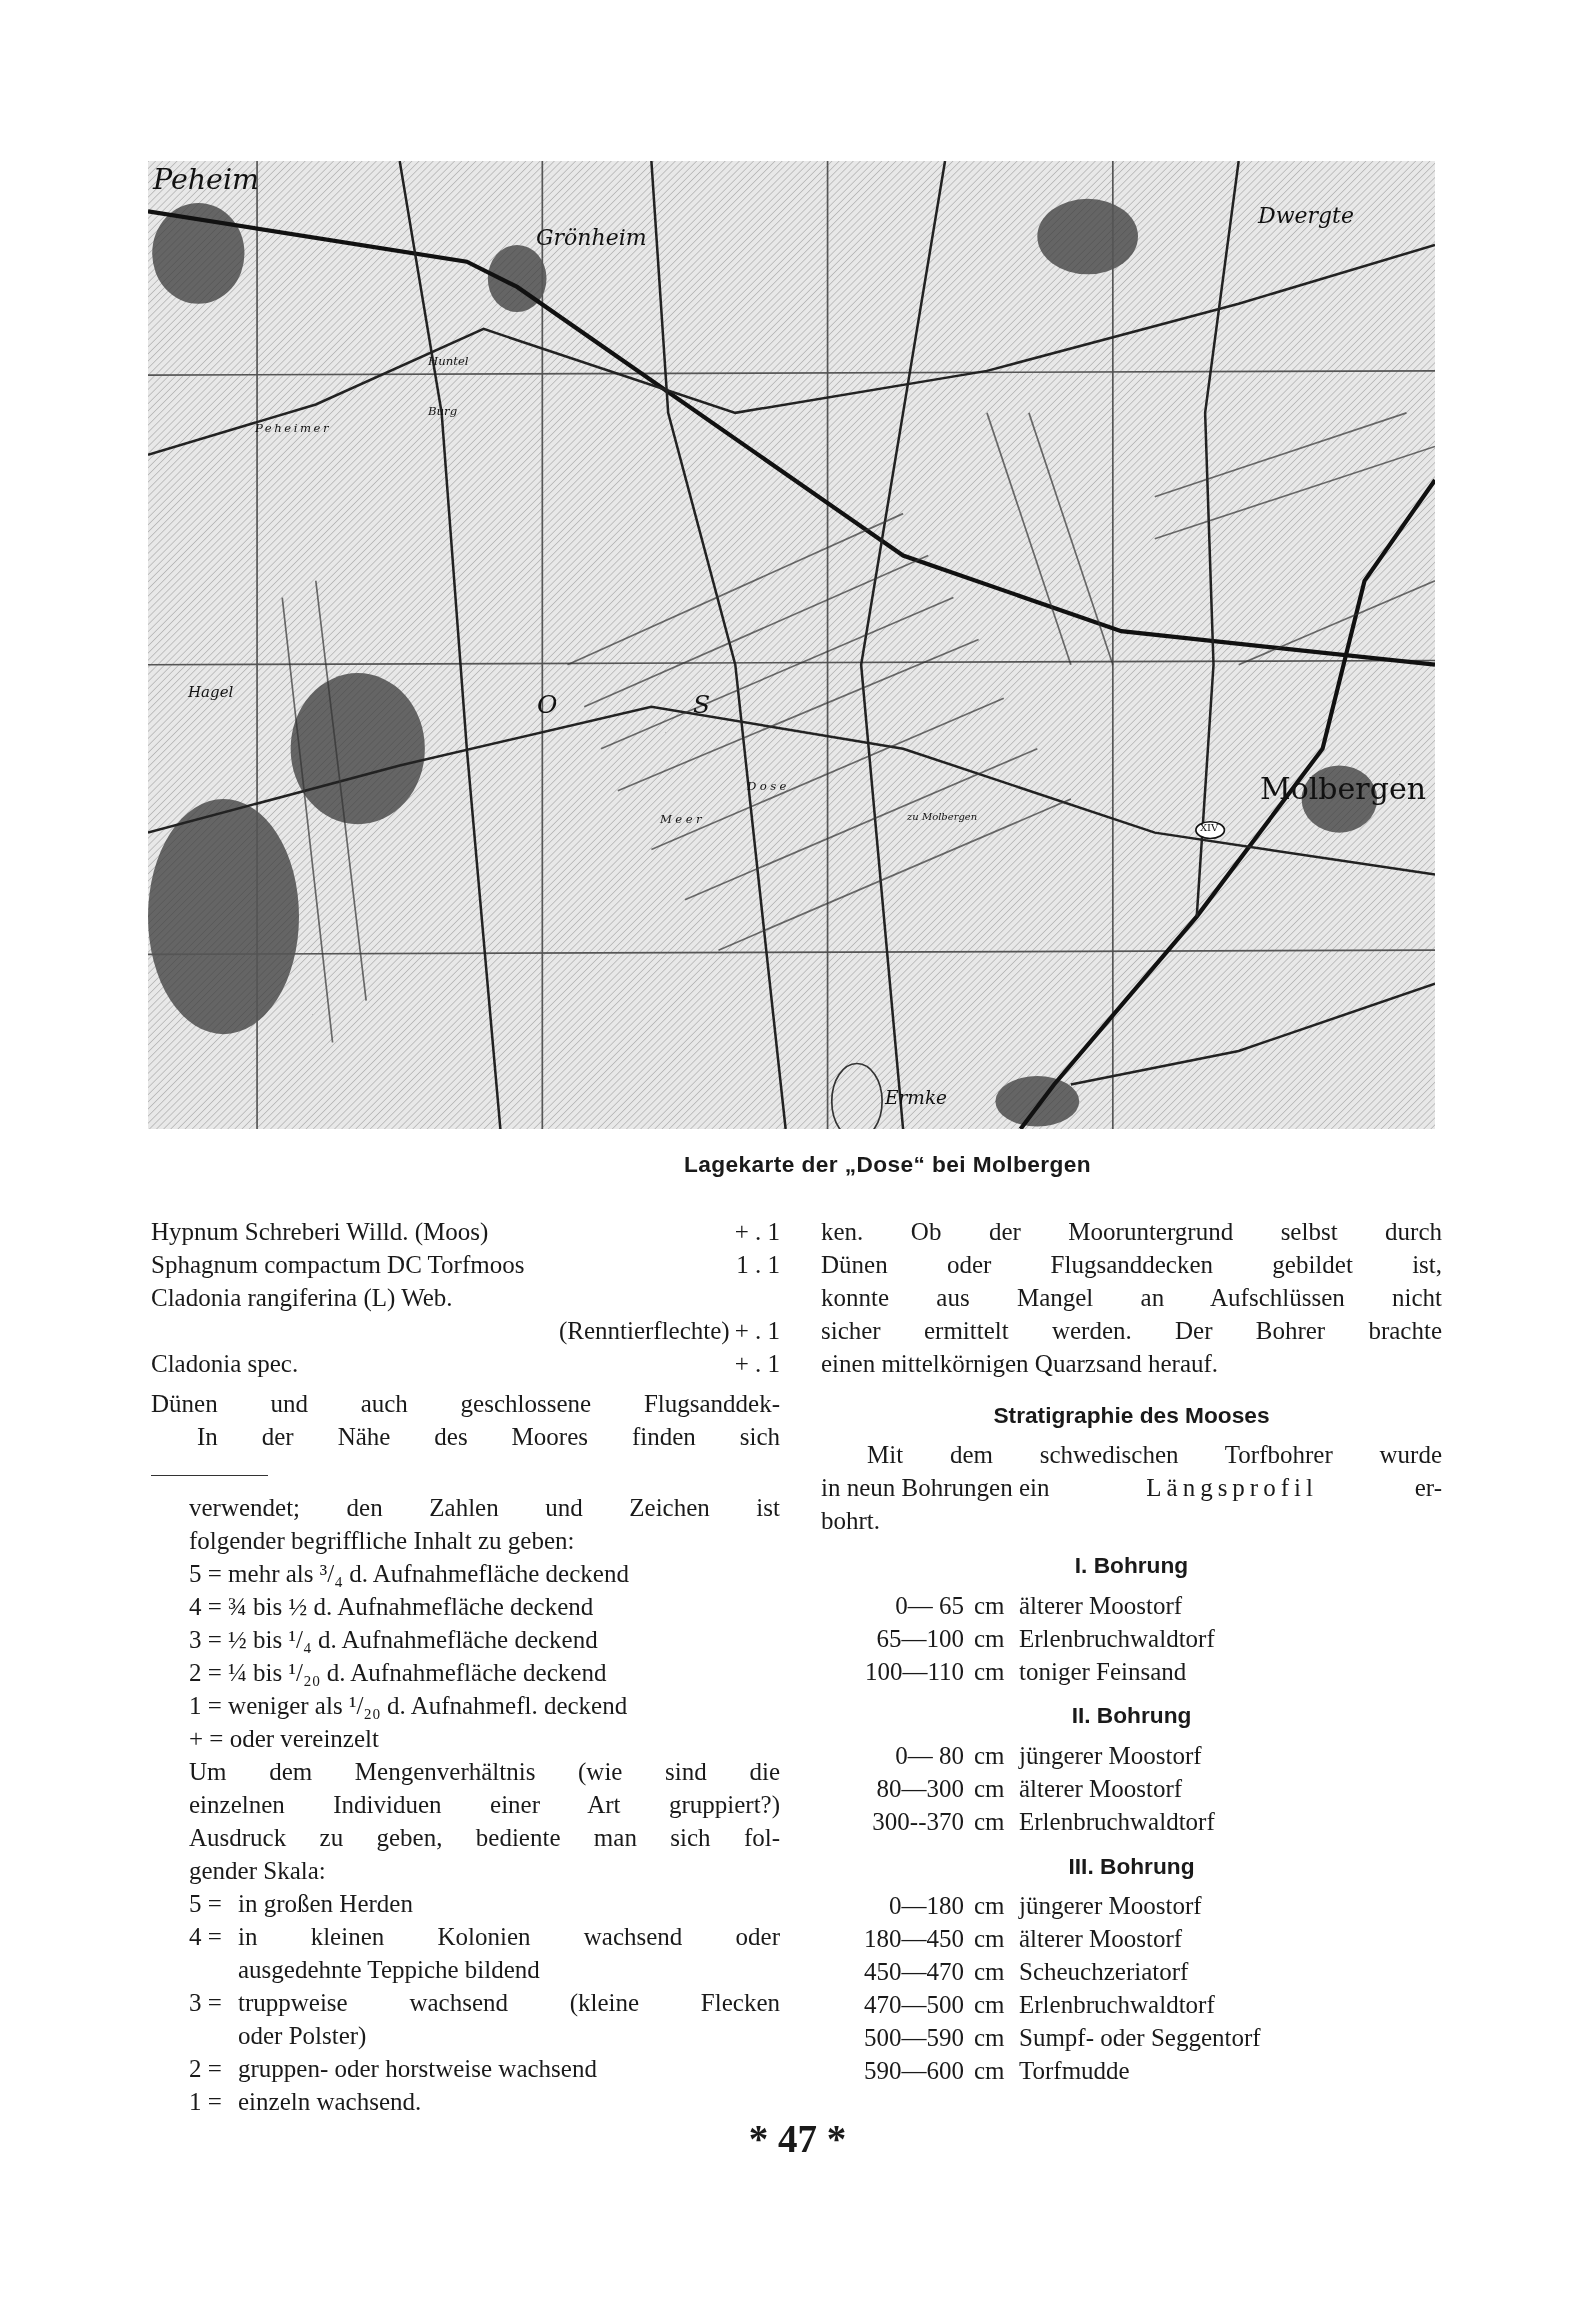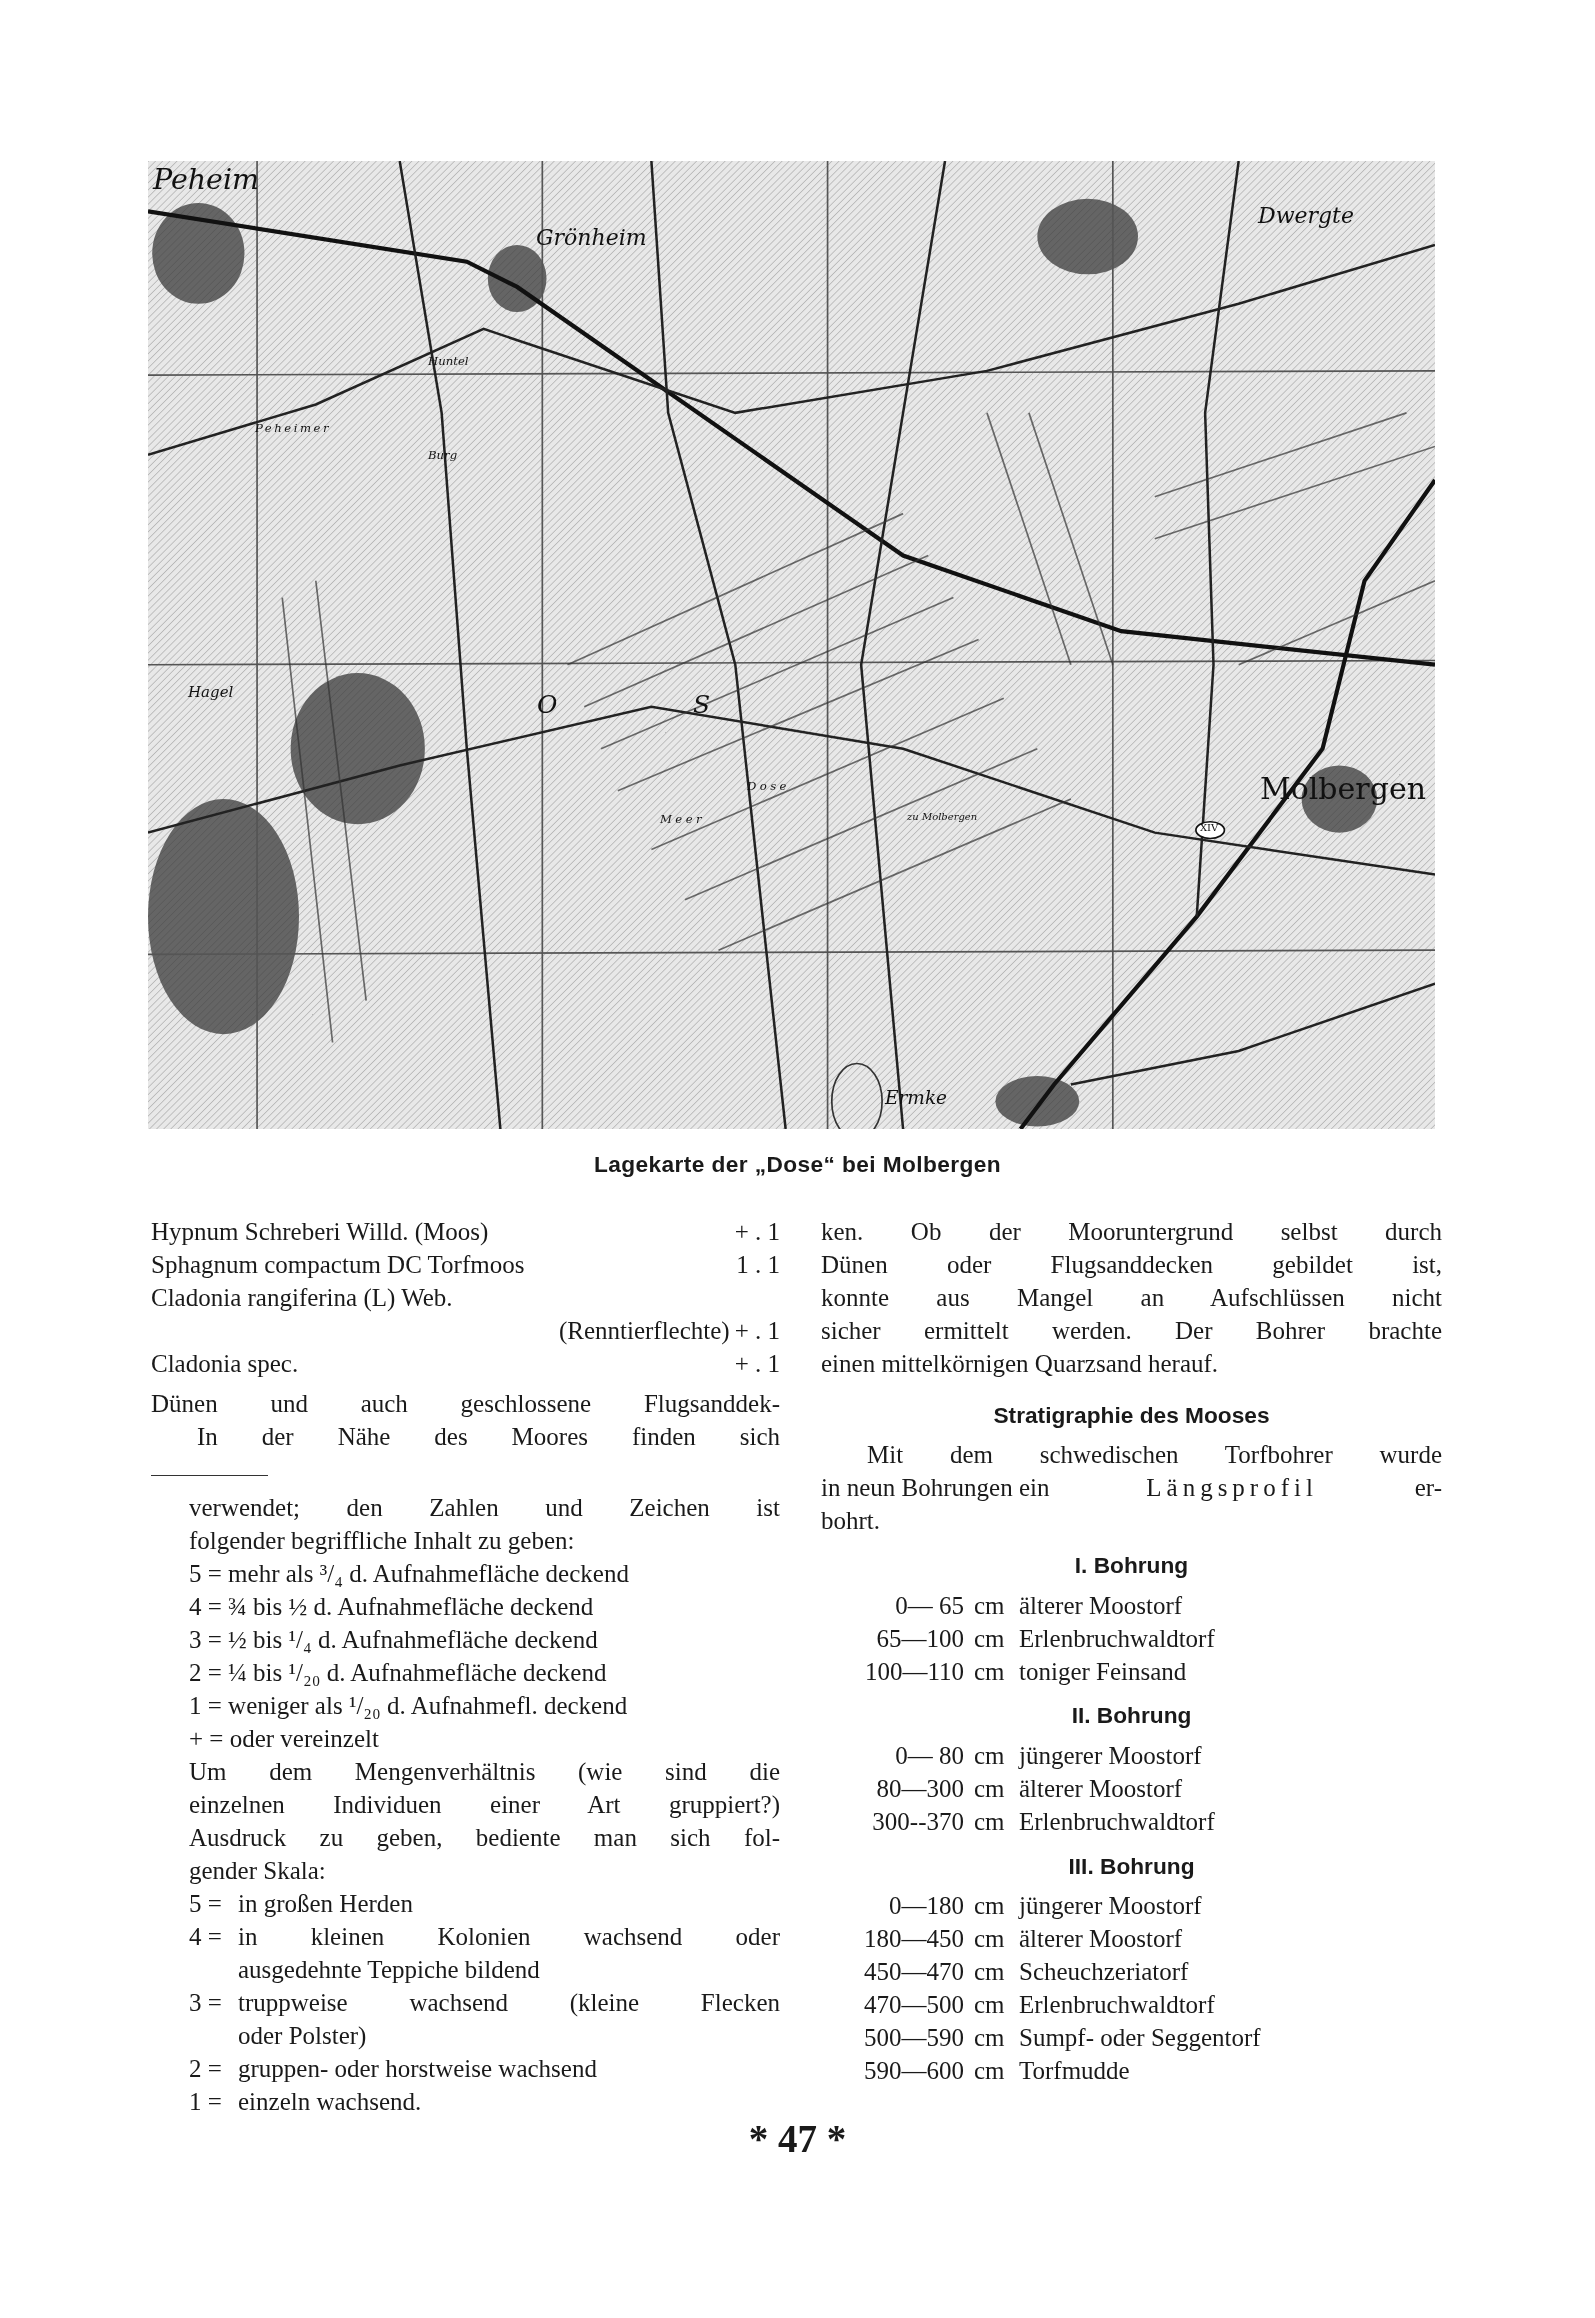--- a/index.html
+++ b/index.html
@@ -1,20 +1,20 @@
 <!DOCTYPE html>
 <html style="font-size:13.4px"><head>
 <meta charset="utf-8">
 <style>
   html, body { margin:0; padding:0; background:#ffffff; }
   body { width:1595px; height:2319px; position:relative; overflow:hidden; font-family:"DejaVu Serif", serif; color:#1a1a1a; }
   .map { position:absolute; left:148px; top:161px; width:1287px; height:968px; background:#a3a3a3; overflow:hidden; }
   .map svg { position:absolute; left:0; top:0; width:100%; height:100%; }
   .map-label { position:absolute; font-family:"DejaVu Serif", serif; font-style:italic; color:#111; white-space:nowrap; }
-  .caption { position:absolute; left:504px; top:1151px; width:587px; text-align:center; font-family:"Liberation Sans", sans-serif; font-weight:bold; font-size:22.7px; letter-spacing:0.4px; }
+  .caption { position:absolute; left:504px; top:1151px; width:587px; text-align:right; font-family:"Liberation Sans", sans-serif; font-weight:bold; font-size:22.7px; letter-spacing:0.4px; }
   .col { position:absolute; font-family:"Liberation Serif", serif; font-size:25px; line-height:33px; }
   .col-left { left:151px; top:1215px; width:629px; }
   .col-right { left:821px; top:1215px; width:621px; }
   .row { display:flex; justify-content:space-between; }
   .just { text-align:justify; text-align-last:justify; }
   .indent { text-indent:46px; }
   .rule { width:117px; border-top:1.3px solid #333; margin:22px 0 15px 0; }
   .fn { padding-left:38px; }
   .fn .line { white-space:nowrap; }
   .scale-item { display:flex; }
@@ -96,21 +96,21 @@
     <ellipse cx="1266" cy="797" rx="17" ry="10" fill="#fff" stroke="#111" stroke-width="2"></ellipse>
   </svg>
   <span class="map-label" style="left:5px;top:1.7px;font-size:28.5px;">Peheim</span>
   <span class="map-label" style="left:388px;top:64px;font-size:22px;">Grönheim</span>
   <span class="map-label" style="left:1062px;top:42px;font-size:22px;margin-left:48px;">Dwergte</span>
   <span class="map-label" style="left:1112px;top:610px;font-size:30px;font-style:normal;">Molbergen</span>
   <span class="map-label" style="left:1052px;top:661px;font-size:10px;font-style:normal;">XIV</span>
   <span class="map-label" style="left:737px;top:926px;font-size:18.5px;">Ermke</span>
   <span class="map-label" style="left:40px;top:522px;font-size:15px;">Hagel</span>
   <span class="map-label" style="left:280px;top:193px;font-size:11.7px;">Huntel</span>
-  <span class="map-label" style="left:280px;top:243px;font-size:11.7px;margin-top:44px;">Burg</span>
+  <span class="map-label" style="left:280px;top:243px;font-size:11.7px;">Burg</span>
   <span class="map-label" style="left:107px;top:260px;font-size:11.7px;letter-spacing:2.5px;">Peheimer</span>
   <span class="map-label" style="left:389px;top:529px;font-size:25px;">O</span>
   <span class="map-label" style="left:545px;top:529px;font-size:25px;">S</span>
   <span class="map-label" style="left:599px;top:618px;font-size:11.7px;letter-spacing:3.4px;">Dose</span>
   <span class="map-label" style="left:512px;top:651px;font-size:11.7px;letter-spacing:3.4px;">Meer</span>
   <span class="map-label" style="left:759px;top:650px;font-size:10px;">zu Molbergen</span>
 </div>
 
 <div class="caption">Lagekarte der „Dose“ bei Molbergen</div>
 

